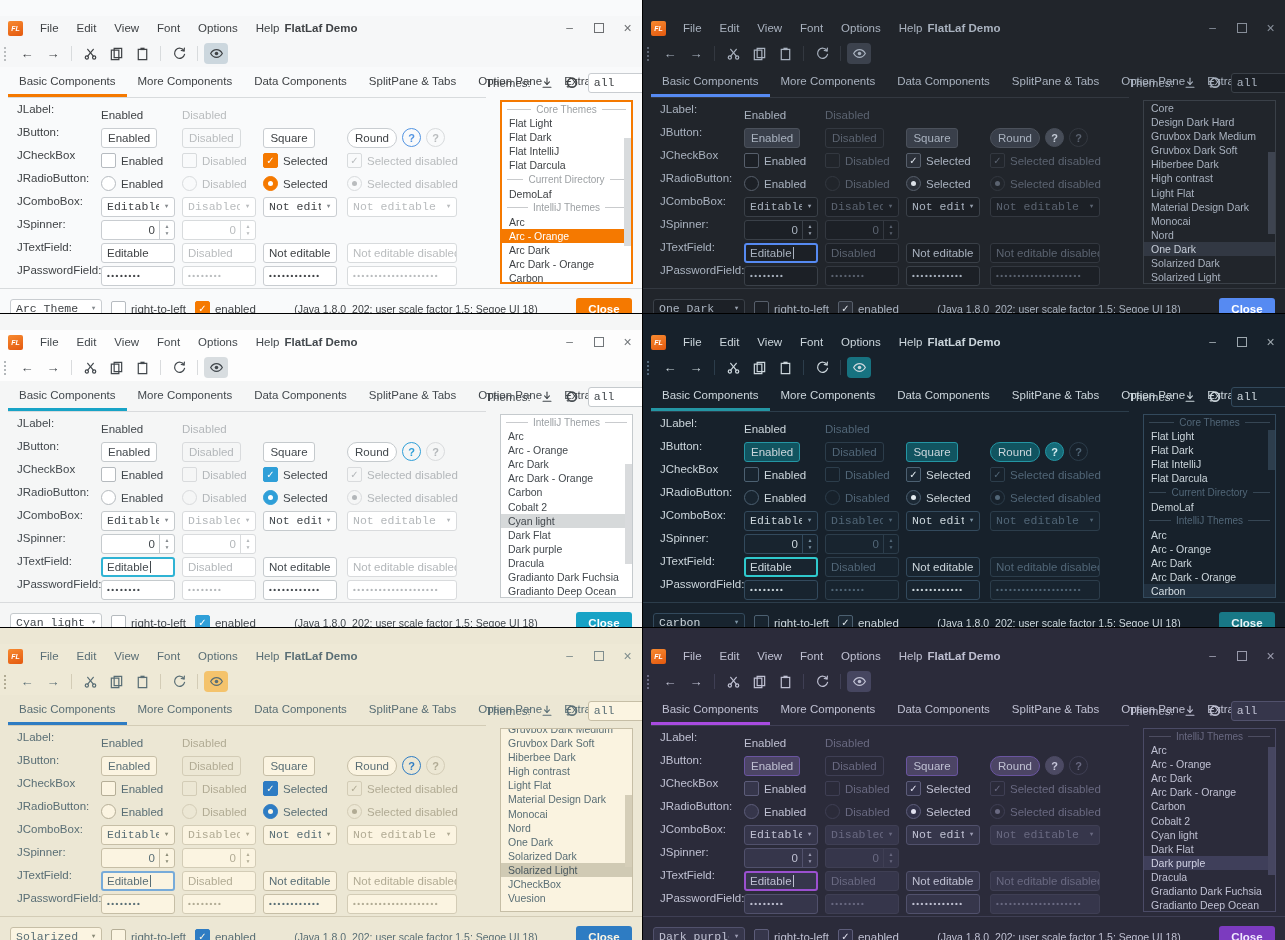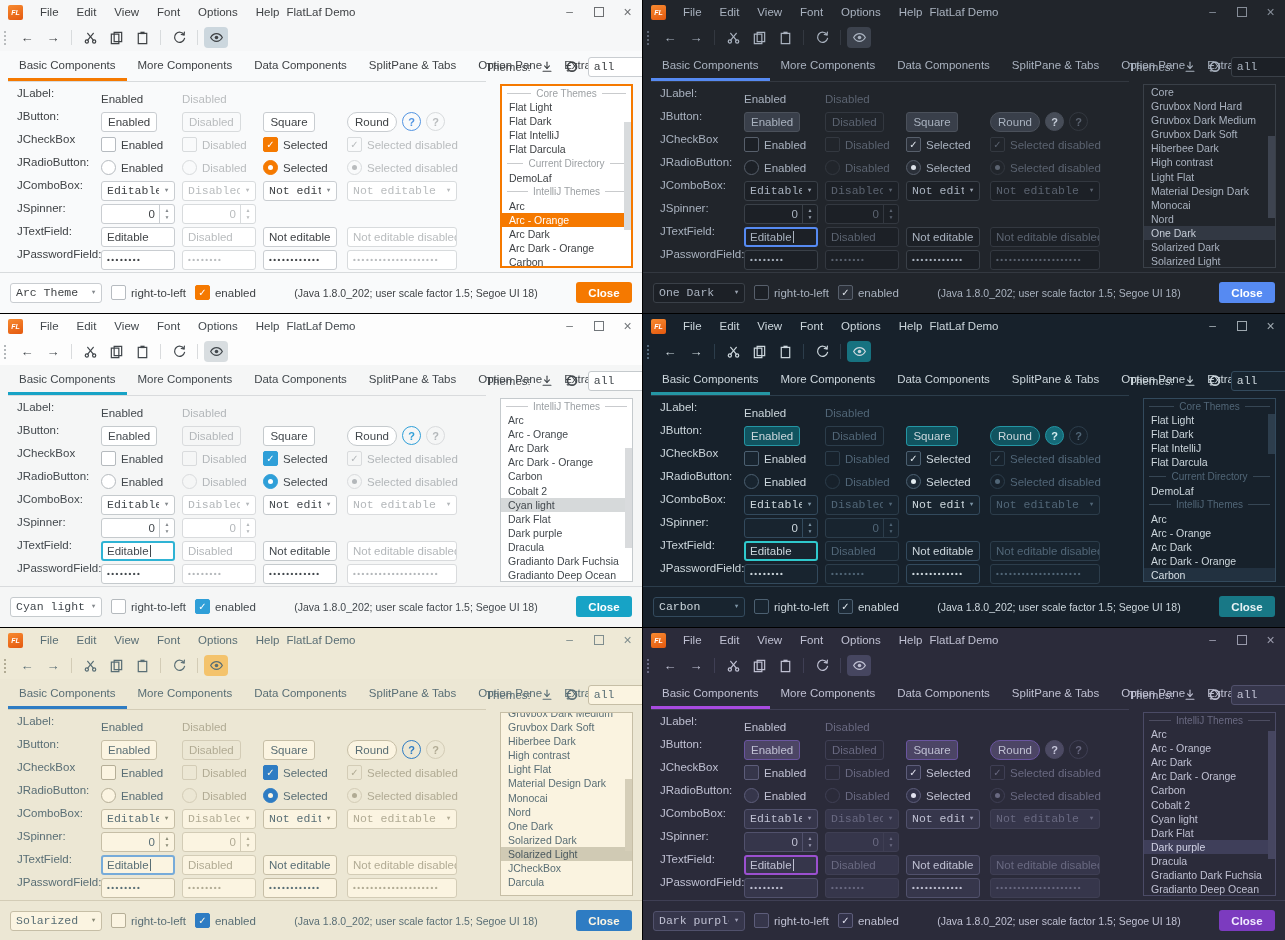--- a/index.html
+++ b/index.html
@@ -1,24 +1,24 @@
 <!DOCTYPE html>
 <html><head>
 <meta charset="utf-8">
 <style>
   html,body{margin:0;padding:0;background:#000;}
   #app{display:grid;grid-template-columns:642px 642px;grid-template-rows:313px 313px 312px;gap:1px;width:1285px;}
   .panel{position:relative;background:var(--bg);color:var(--text);font-family:"Liberation Sans",sans-serif;font-size:11.5px;overflow:hidden;}
 
   
-  .titlebar{height:24px;background:var(--tb);display:flex;align-items:center;padding-left:8px;position:relative;}
+  .titlebar{height:24px;background:var(--tb);display:flex;align-items:center;padding-left:8px;position:relative;margin-top:16px;}
   .logo{width:15px;height:15px;border-radius:2px;background:linear-gradient(160deg,#f78a30,#e4590f);color:#fff;font-size:7px;font-weight:bold;font-style:italic;display:flex;align-items:center;justify-content:center;flex:none;}
   .menus{display:flex;margin-left:8px;z-index:1;}
   .menu{padding:0 9px;line-height:24px;}
-  .wtitle{position:absolute;left:0;right:0;text-align:center;line-height:24px;}
+  .wtitle{position:absolute;left:0;right:0;text-align:center;line-height:24px;font-weight:bold;}
   .wbtns{margin-left:auto;display:flex;z-index:1;}
   .wbtn{width:29px;height:24px;display:flex;align-items:center;justify-content:center;font-size:12px;opacity:.75;}
   .maxbox{width:8px;height:8px;border:1px solid currentColor;display:block;}
   .wclose{font-size:14px;}
 
   
   .toolbar{height:27px;display:flex;align-items:center;padding:0 4px;gap:2px;background:var(--tb);}
   .grip{width:2px;height:14px;border-left:2px dotted var(--muted);margin-right:5px;}
   .tbtn{width:24px;height:21px;display:flex;align-items:center;justify-content:center;background:none;border:none;color:var(--text);font-size:13px;padding:0;}
   .tbtn svg{width:15px;height:15px;}
@@ -685,21 +685,21 @@
             </div>
             <div class="fcol c4">
               <div class="tfield d pw">
                 <span class="tval">••••••••••••••••••••</span>
               </div>
             </div>
           </div>
         </div>
         <div class="tlist">
           <div class="titem">Core</div>
-          <div class="titem">Gruvbox Nord Hard</div>
+          <div class="titem">Design Dark Hard</div>
           <div class="titem">Gruvbox Dark Medium</div>
           <div class="titem">Gruvbox Dark Soft</div>
           <div class="titem">Hiberbee Dark</div>
           <div class="titem">High contrast</div>
           <div class="titem">Light Flat</div>
           <div class="titem">Material Design Dark</div>
           <div class="titem">Monocai</div>
           <div class="titem">Nord</div>
           <div class="titem sel">One Dark</div>
           <div class="titem">Solarized Dark</div>
@@ -1642,21 +1642,21 @@
           <div class="titem">Hiberbee Dark</div>
           <div class="titem">High contrast</div>
           <div class="titem">Light Flat</div>
           <div class="titem">Material Design Dark</div>
           <div class="titem">Monocai</div>
           <div class="titem">Nord</div>
           <div class="titem">One Dark</div>
           <div class="titem">Solarized Dark</div>
           <div class="titem sel">Solarized Light</div>
           <div class="titem">JCheckBox</div>
-          <div class="titem">Darcula</div>
+          <div class="titem">Vuesion</div>
           <div class="sbar">
             <div class="sthumb" style="top: 36%; height: 40%;"></div>
           </div>
         </div>
       </div>
       <div class="status">
         <div class="combo scombo">
           <span class="cval">Solarized Light</span>
           <span class="carr">▼</span>
         </div>

